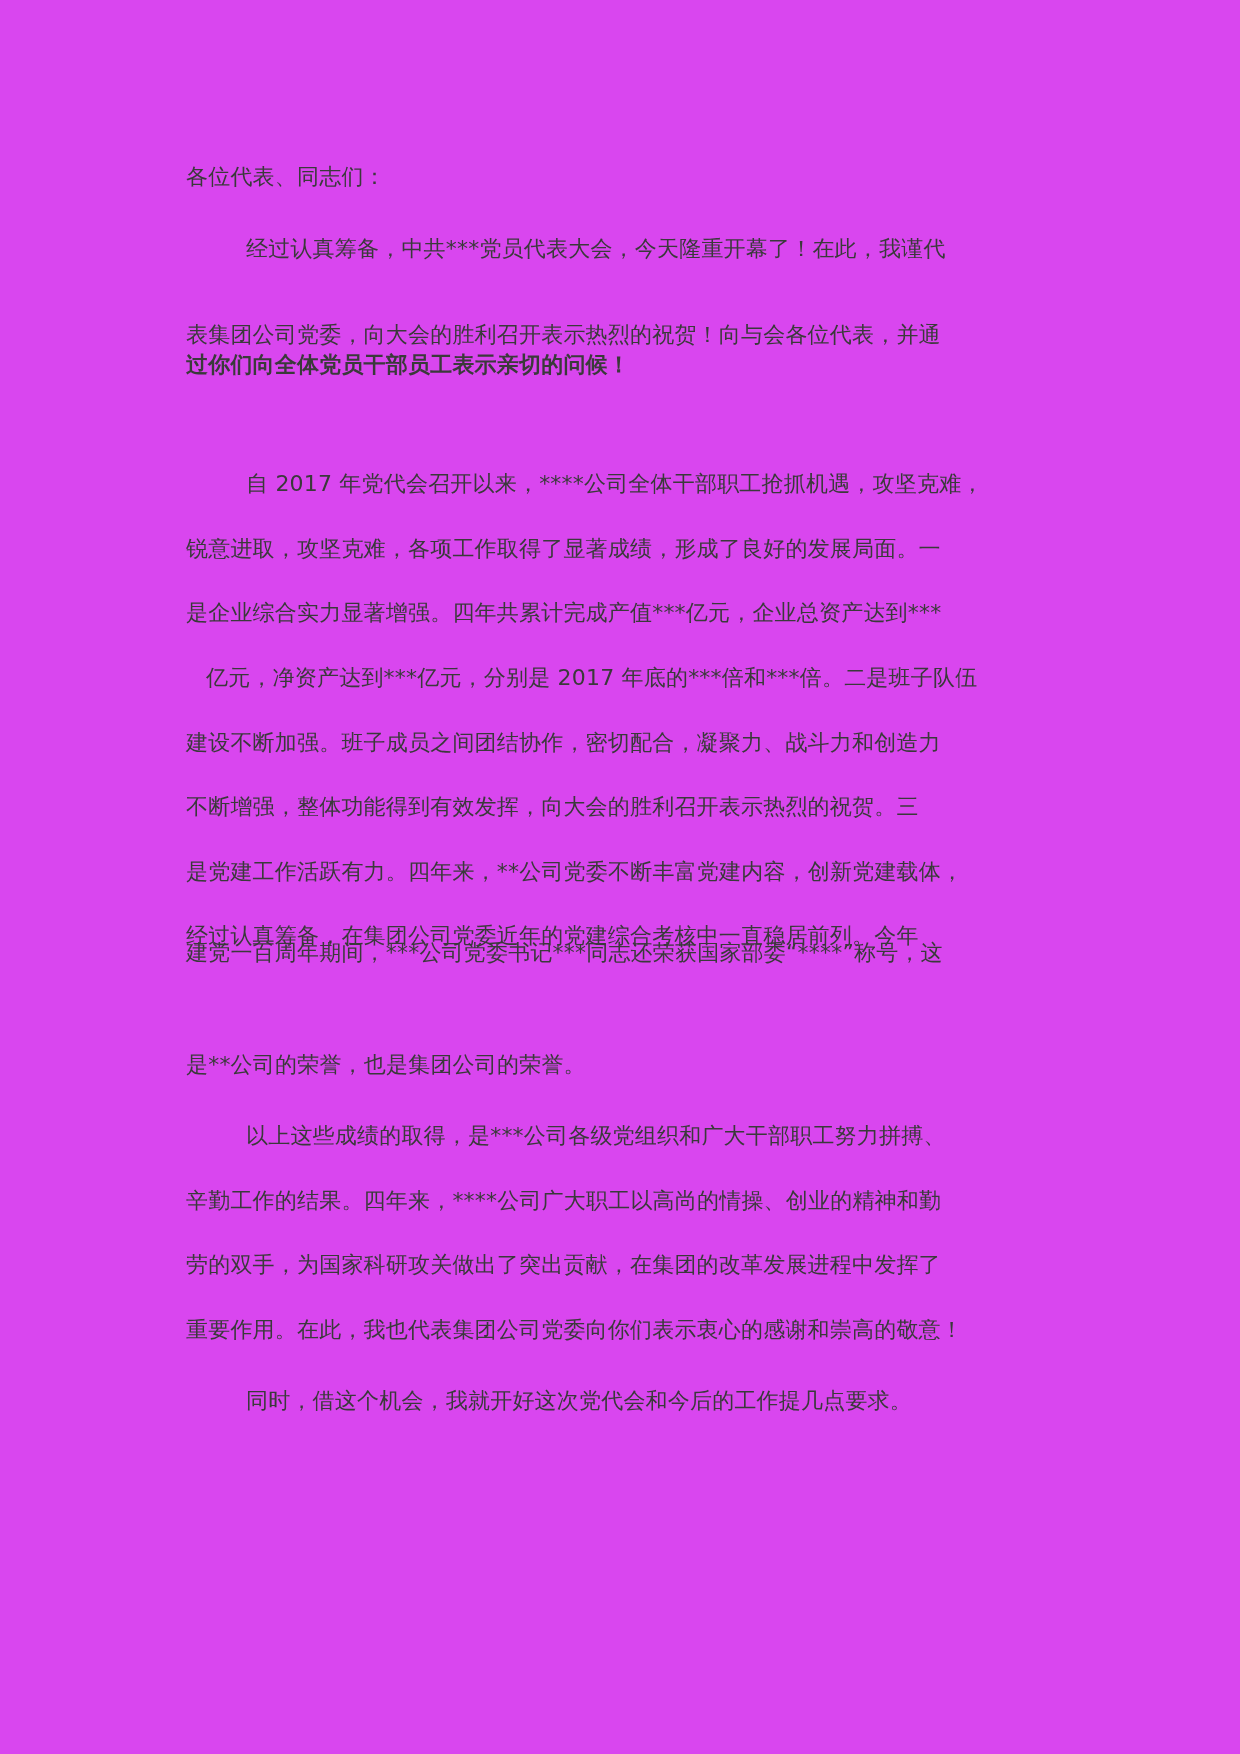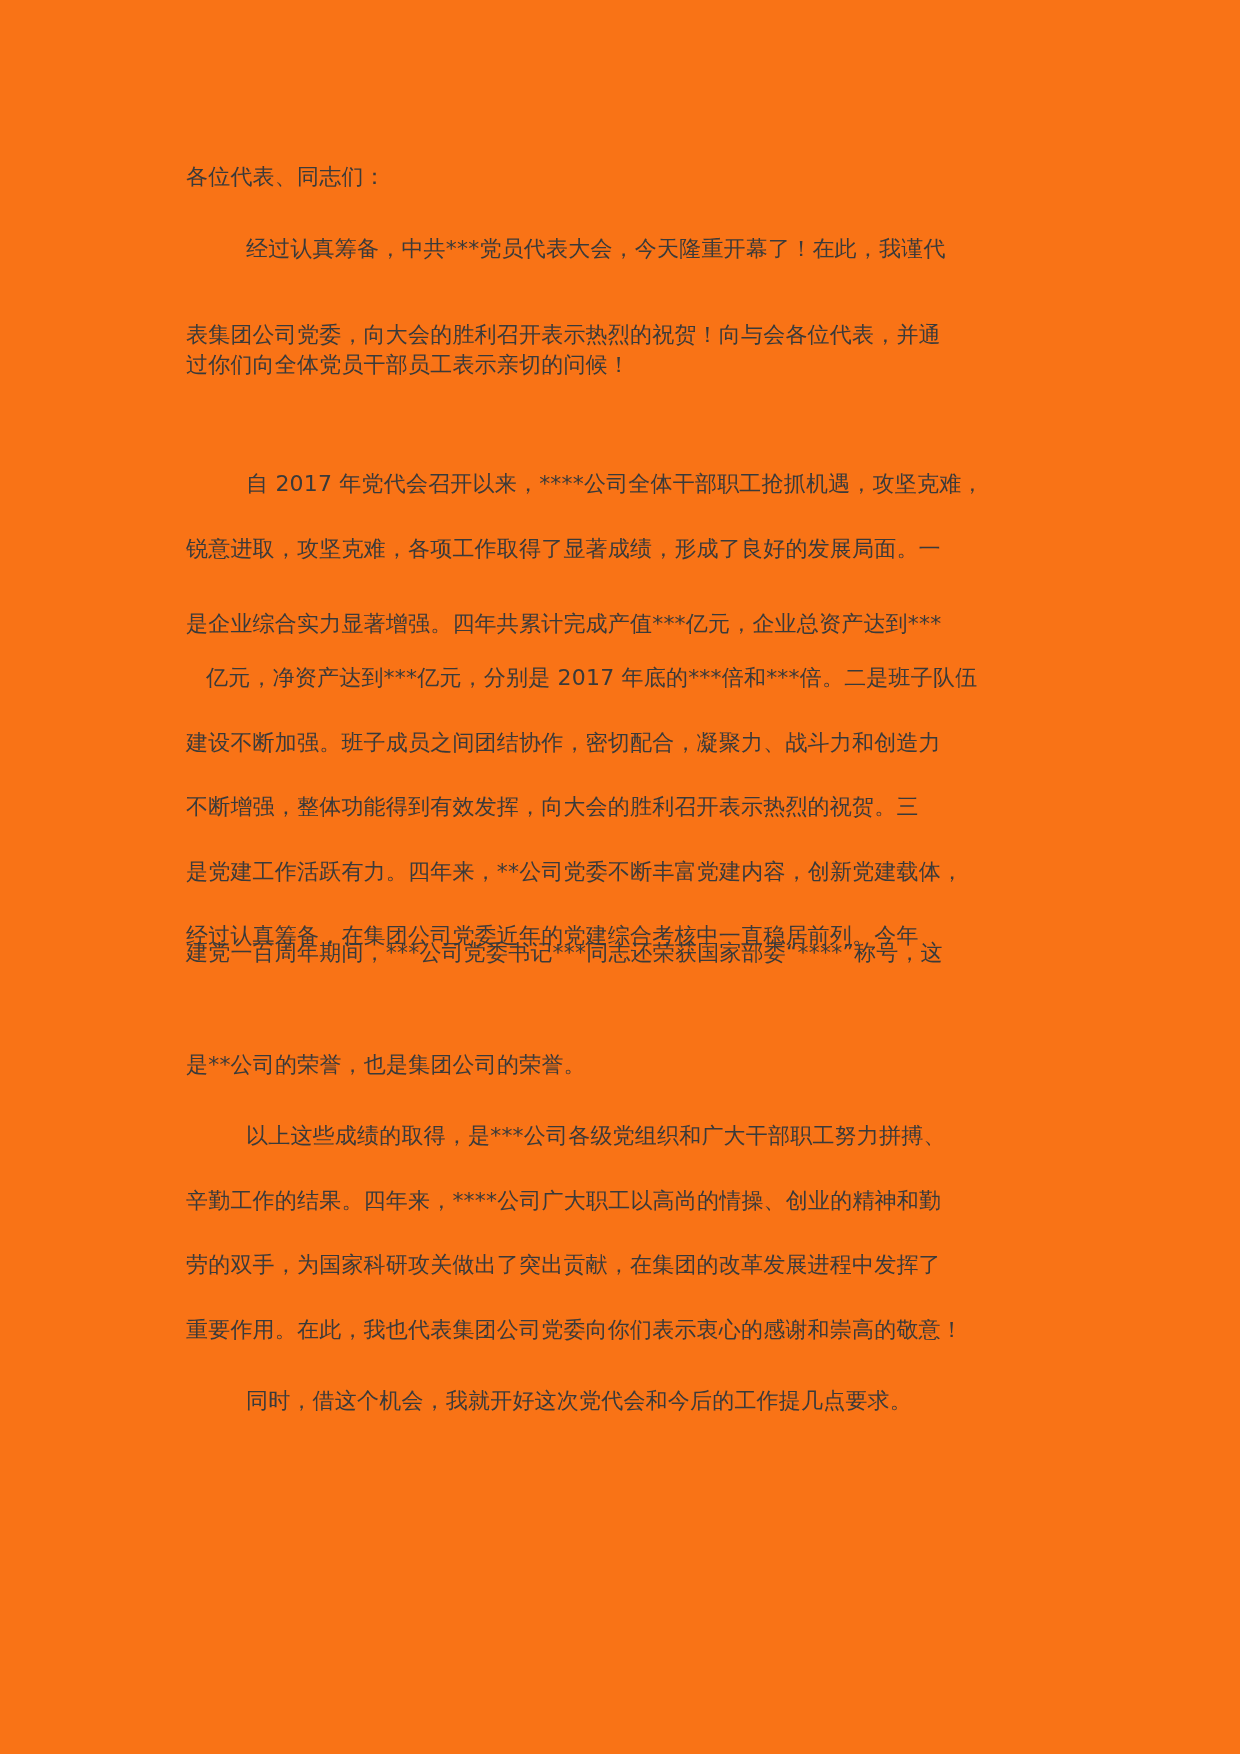--- a/index.html
+++ b/index.html
@@ -14,21 +14,21 @@
       overflow: hidden;
       font-family: "DejaVu Sans", "Liberation Sans", sans-serif;
       color: #3a3a3a;
     }
     .page {
       position: absolute;
       left: 0;
       top: 0;
       width: 1240px;
       height: 1754px;
-      background: #f97316;
+      background: #d946ef;
     }
     .line {
       position: absolute;
       left: 186px;
       font-size: 22px;
       line-height: 30px;
       white-space: nowrap;
       letter-spacing: 0.2px;
     }
     .line.indent {
@@ -38,27 +38,27 @@
 </head>
 <body>
 
 <div class="page">
 
   <div class="line" style="top:162px;">各位代表、同志们：</div>
 
   <div>
     <div class="line indent" style="top:234px;">经过认真筹备，中共***党员代表大会，今天隆重开幕了！在此，我谨代</div>
     <div class="line" style="top:320px;">表集团公司党委，向大会的胜利召开表示热烈的祝贺！向与会各位代表，并通</div>
-    <div class="line" style="top:349px; top:350px;">过你们向全体党员干部员工表示亲切的问候！</div>
+    <div class="line" style="top:349px; top:350px;font-weight:bold;">过你们向全体党员干部员工表示亲切的问候！</div>
   </div>
 
   <div>
     <div class="line indent" style="top:469px;">自 2017 年党代会召开以来，****公司全体干部职工抢抓机遇，攻坚克难，</div>
     <div class="line" style="top:534px;">锐意进取，攻坚克难，各项工作取得了显著成绩，形成了良好的发展局面。一</div>
-    <div class="line" style="top:598px;margin-top:11px;">是企业综合实力显著增强。四年共累计完成产值***亿元，企业总资产达到***</div>
+    <div class="line" style="top:598px;">是企业综合实力显著增强。四年共累计完成产值***亿元，企业总资产达到***</div>
     <div class="line" style="top:663px;margin-left:20px;">亿元，净资产达到***亿元，分别是 2017 年底的***倍和***倍。二是班子队伍</div>
     <div class="line" style="top:728px;">建设不断加强。班子成员之间团结协作，密切配合，凝聚力、战斗力和创造力</div>
     <div class="line" style="top:792px;">不断增强，整体功能得到有效发挥，向大会的胜利召开表示热烈的祝贺。三</div>
     <div class="line" style="top:857px;">是党建工作活跃有力。四年来，**公司党委不断丰富党建内容，创新党建载体，</div>
     <div class="line" style="top:921px;">经过认真筹备，在集团公司党委近年的党建综合考核中一直稳居前列。今年</div>
     <div class="line" style="top:938px;">建党一百周年期间，***公司党委书记***同志还荣获国家部委“****”称号，这</div>
     <div class="line" style="top:1050px;">是**公司的荣誉，也是集团公司的荣誉。</div>
   </div>
 
   <div>

